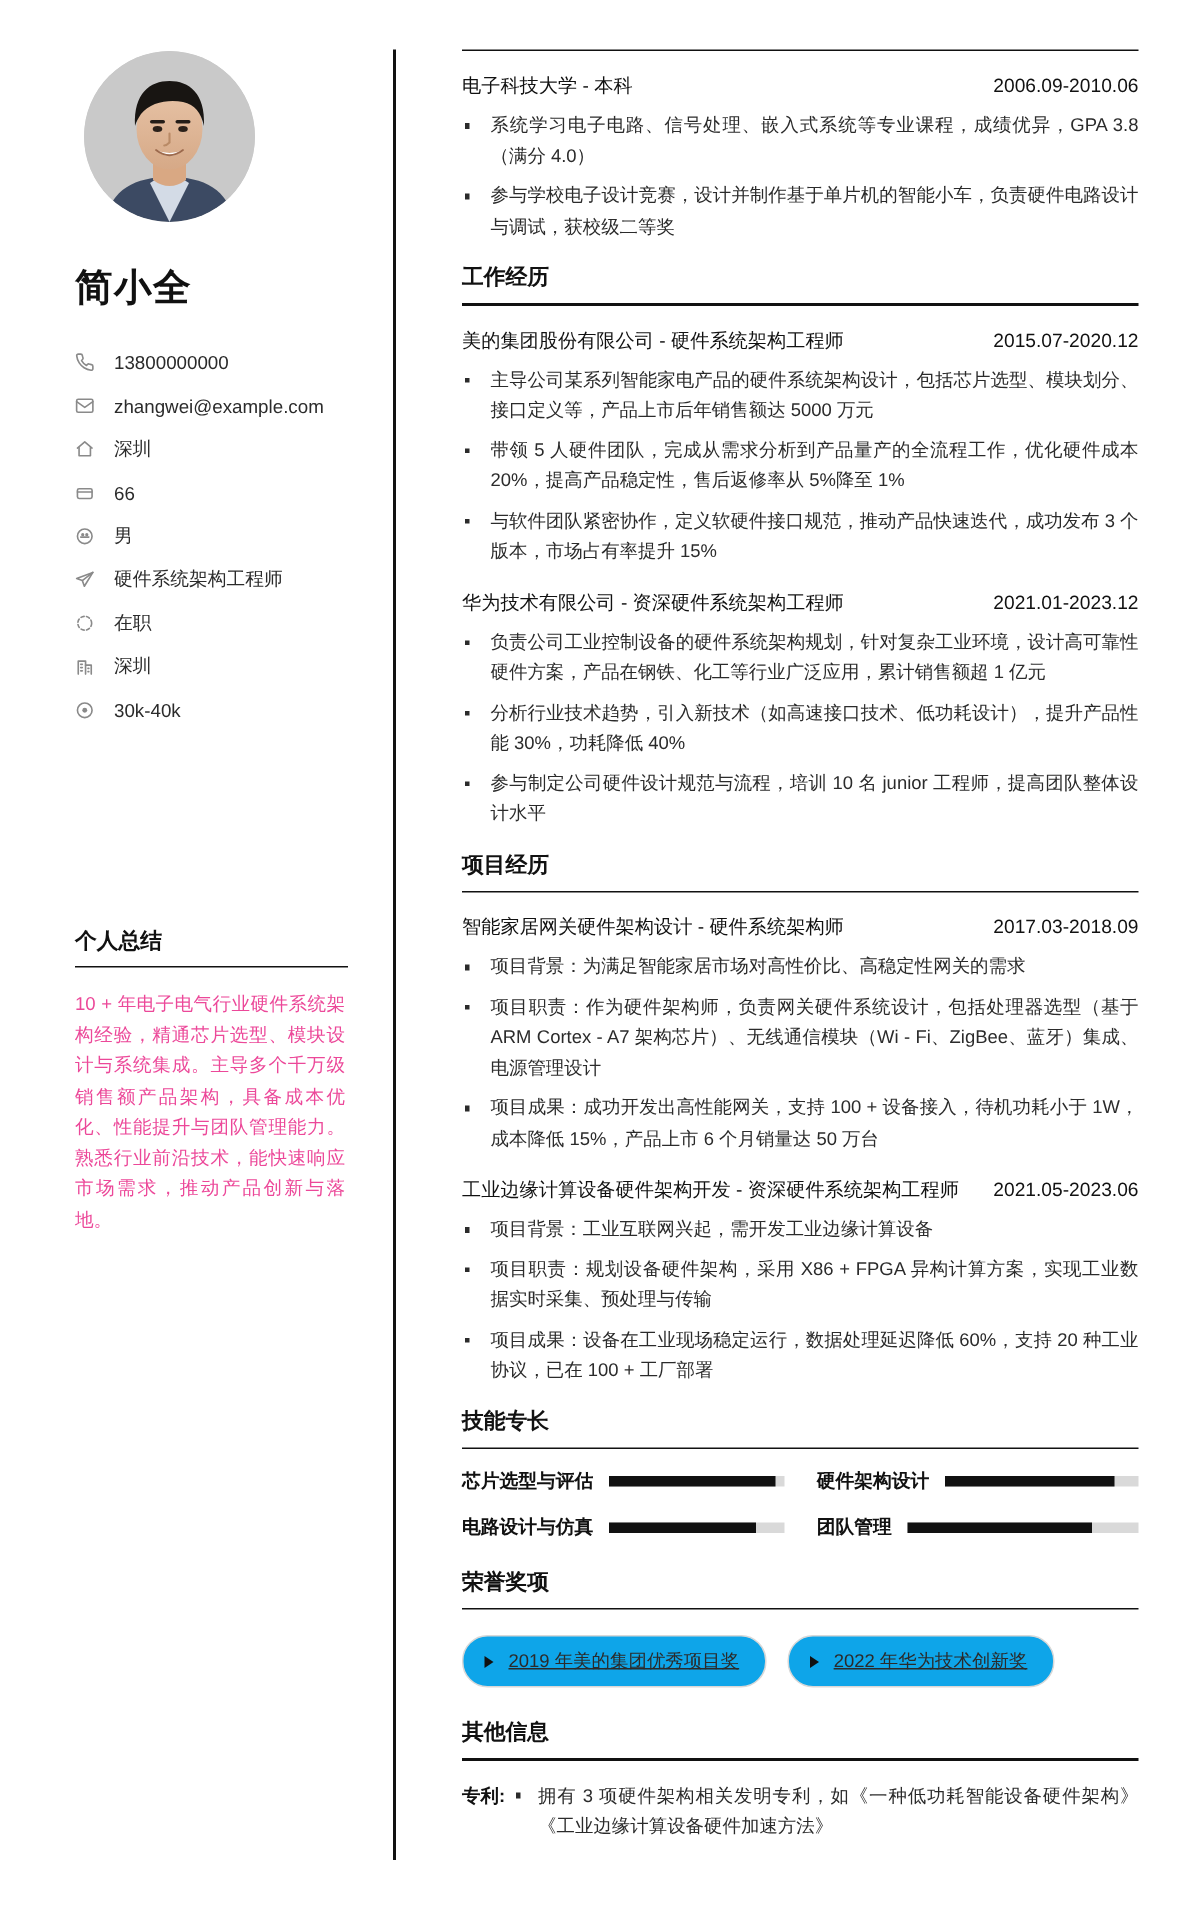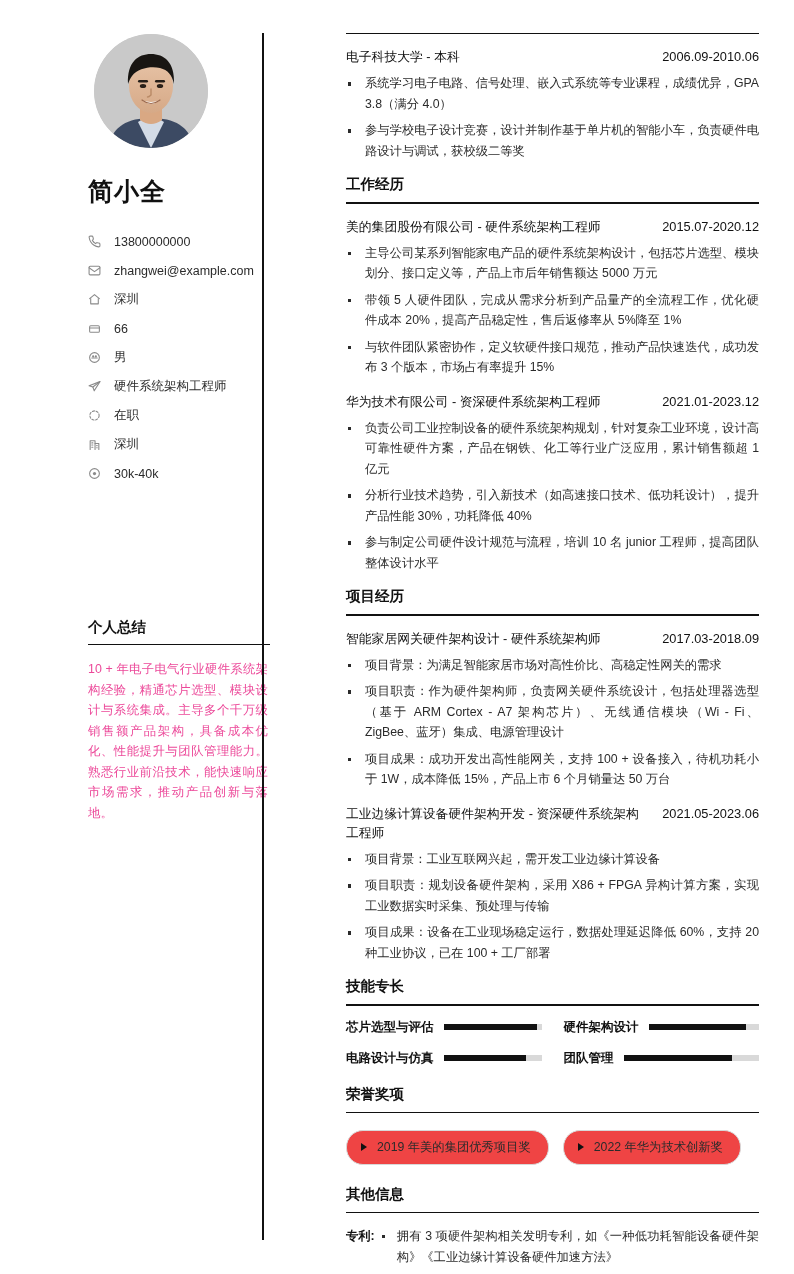--- a/index.html
+++ b/index.html
@@ -25,21 +25,20 @@
     top: 33px;
     width: 2px;
     height: 1207px;
     background: #111111;
   }
   
   .sidebar {
     width: 262px;
     padding: 30px 28px 16px 48px;
     flex: 0 0 262px;
-    margin-left: 38px;
   }
   .avatar {
     width: 114px;
     height: 114px;
     border-radius: 50%;
     overflow: hidden;
     background: #c9c9c9;
     position: relative;
     margin: 4px 0 0 8px;
   }
@@ -177,21 +176,22 @@
   
   .awards-row { display: flex; gap: 14px; margin-bottom: 20px; padding-top: 4px; }
   .award-pill {
     display: inline-flex;
     align-items: center;
     border: 1px solid #d8d8d8;
     border-radius: 17px;
     padding: 8px 17px 8px 14px;
     font-size: 12.3px;
     color: #2b2b2b;
-    background: #ef4444;
+    background: #0ea5e9;
+    text-decoration: underline;
   }
   .award-pill .tri {
     width: 0; height: 0;
     border-left: 6.5px solid #111;
     border-top: 4.5px solid transparent;
     border-bottom: 4.5px solid transparent;
     margin-right: 10px;
     flex: 0 0 auto;
   }
 

